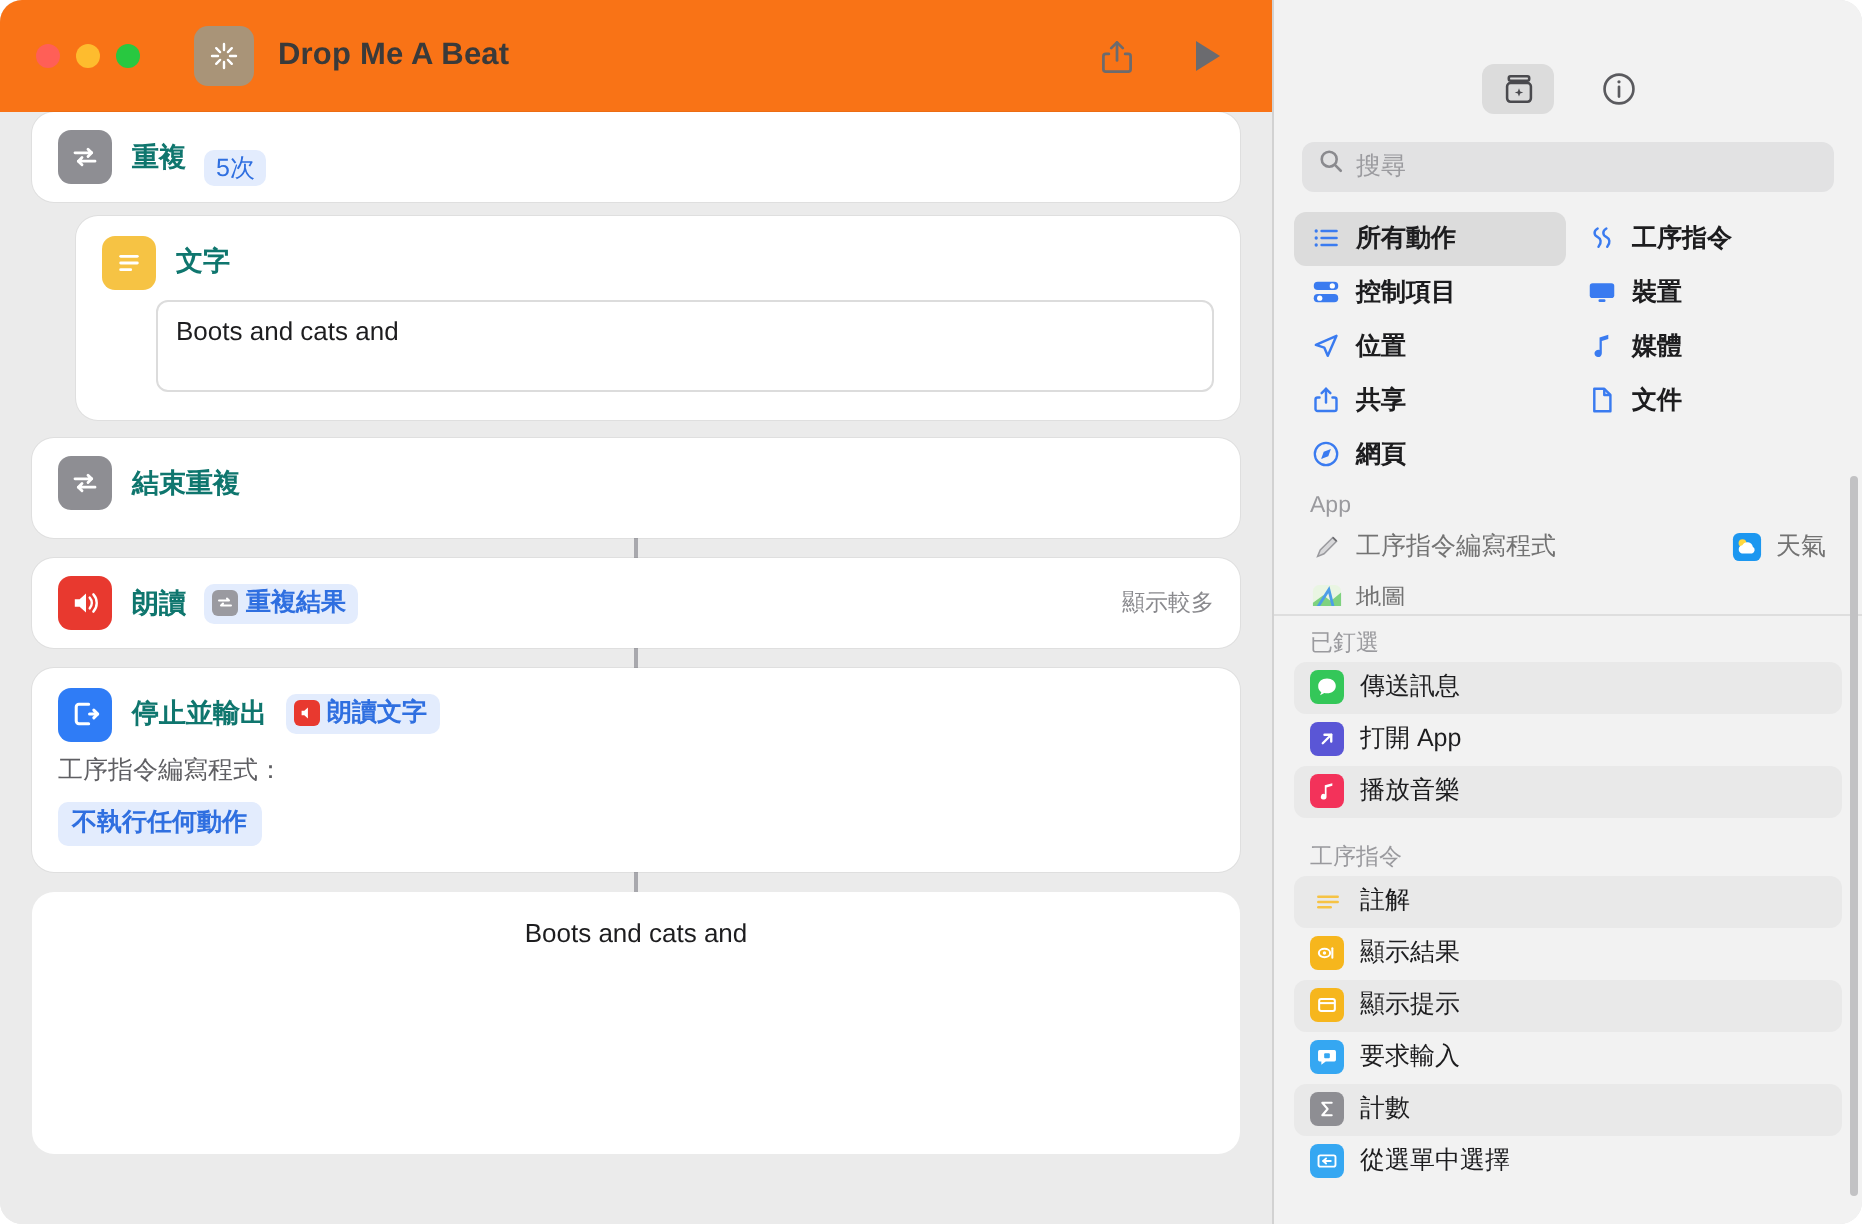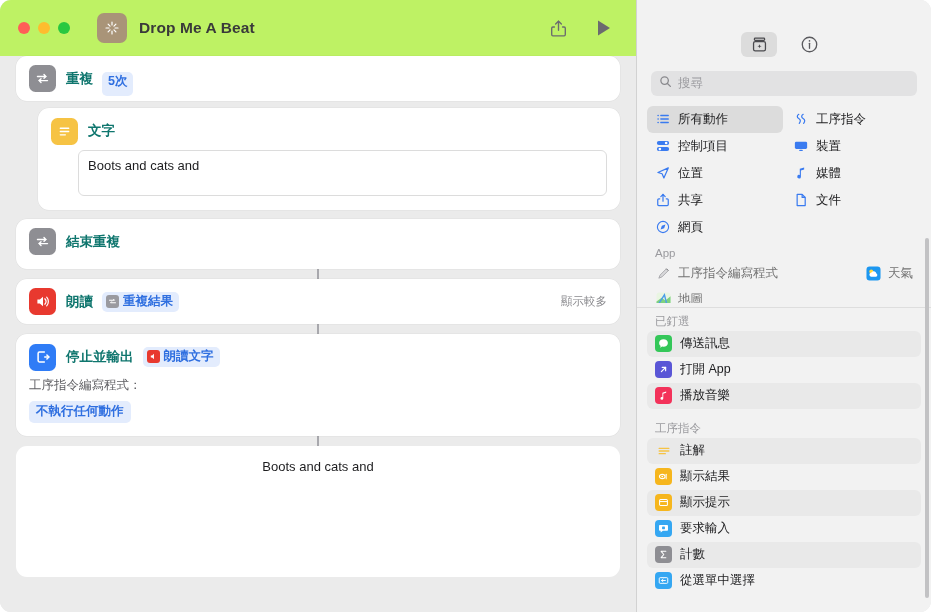--- a/index.html
+++ b/index.html
@@ -23,21 +23,21 @@
     width: 636px; height: 612px;
     background: #ebebeb;
     position: relative;
     flex: 0 0 636px;
   }
   .titlebar {
     height: 56px;
     display: flex;
     align-items: center;
     padding: 0 16px 0 18px;
-    background: #bef264;
+    background: #f97316;
   }
   .traffic { display: flex; gap: 8px; align-items: center; }
   .dot { width: 12px; height: 12px; border-radius: 50%; display:block; }
   .dot.red { background: #ff5f57; }
   .dot.yellow { background: #febc2e; }
   .dot.green { background: #28c840; }
 
   .shortcut-icon {
     width: 30px; height: 30px;
     border-radius: 7px;
@@ -117,23 +117,23 @@
     flex: 0 0 13px;
   }
   .token-mini.grey { background: #9a9aa0; }
   .token-mini.red  { background: #e8392f; }
 
   .count-chip {
     margin-left: 9px;
     background: #e3ecfd;
     color: #2f6fe0;
     font-size: 12.5px;
-    font-weight: bold;
+    font-weight: normal;
     border-radius: 5px;
-    padding: 1px 6px 6px;
+    padding: 1px 6px 0;
     margin-top: 10px;
   }
   .show-more {
     margin-left: auto;
     font-size: 11.5px;
     color: #8a8a8e;
     white-space: nowrap;
   }
 
   
@@ -236,21 +236,21 @@
   }
   .cat {
     display: flex;
     align-items: center;
     height: 27px;
     border-radius: 6px;
     padding: 0 8px;
     gap: 7px;
   }
   .cat.selected { background: #dcdcdc; }
-  .cat-label { font-size: 12.5px; color: #1d1d1f; white-space: nowrap; }
+  .cat-label { font-size: 12.5px; color: #1d1d1f; white-space: nowrap; font-weight: bold; }
   .cat-ico { width: 16px; display: flex; justify-content: center; align-items: center; flex:0 0 16px;}
 
   .sec-head {
     font-size: 11.5px;
     color: #9a9a9e;
     padding: 6px 18px 2px;
   }
   .app-grid {
     padding: 0 10px;
     display: grid;

